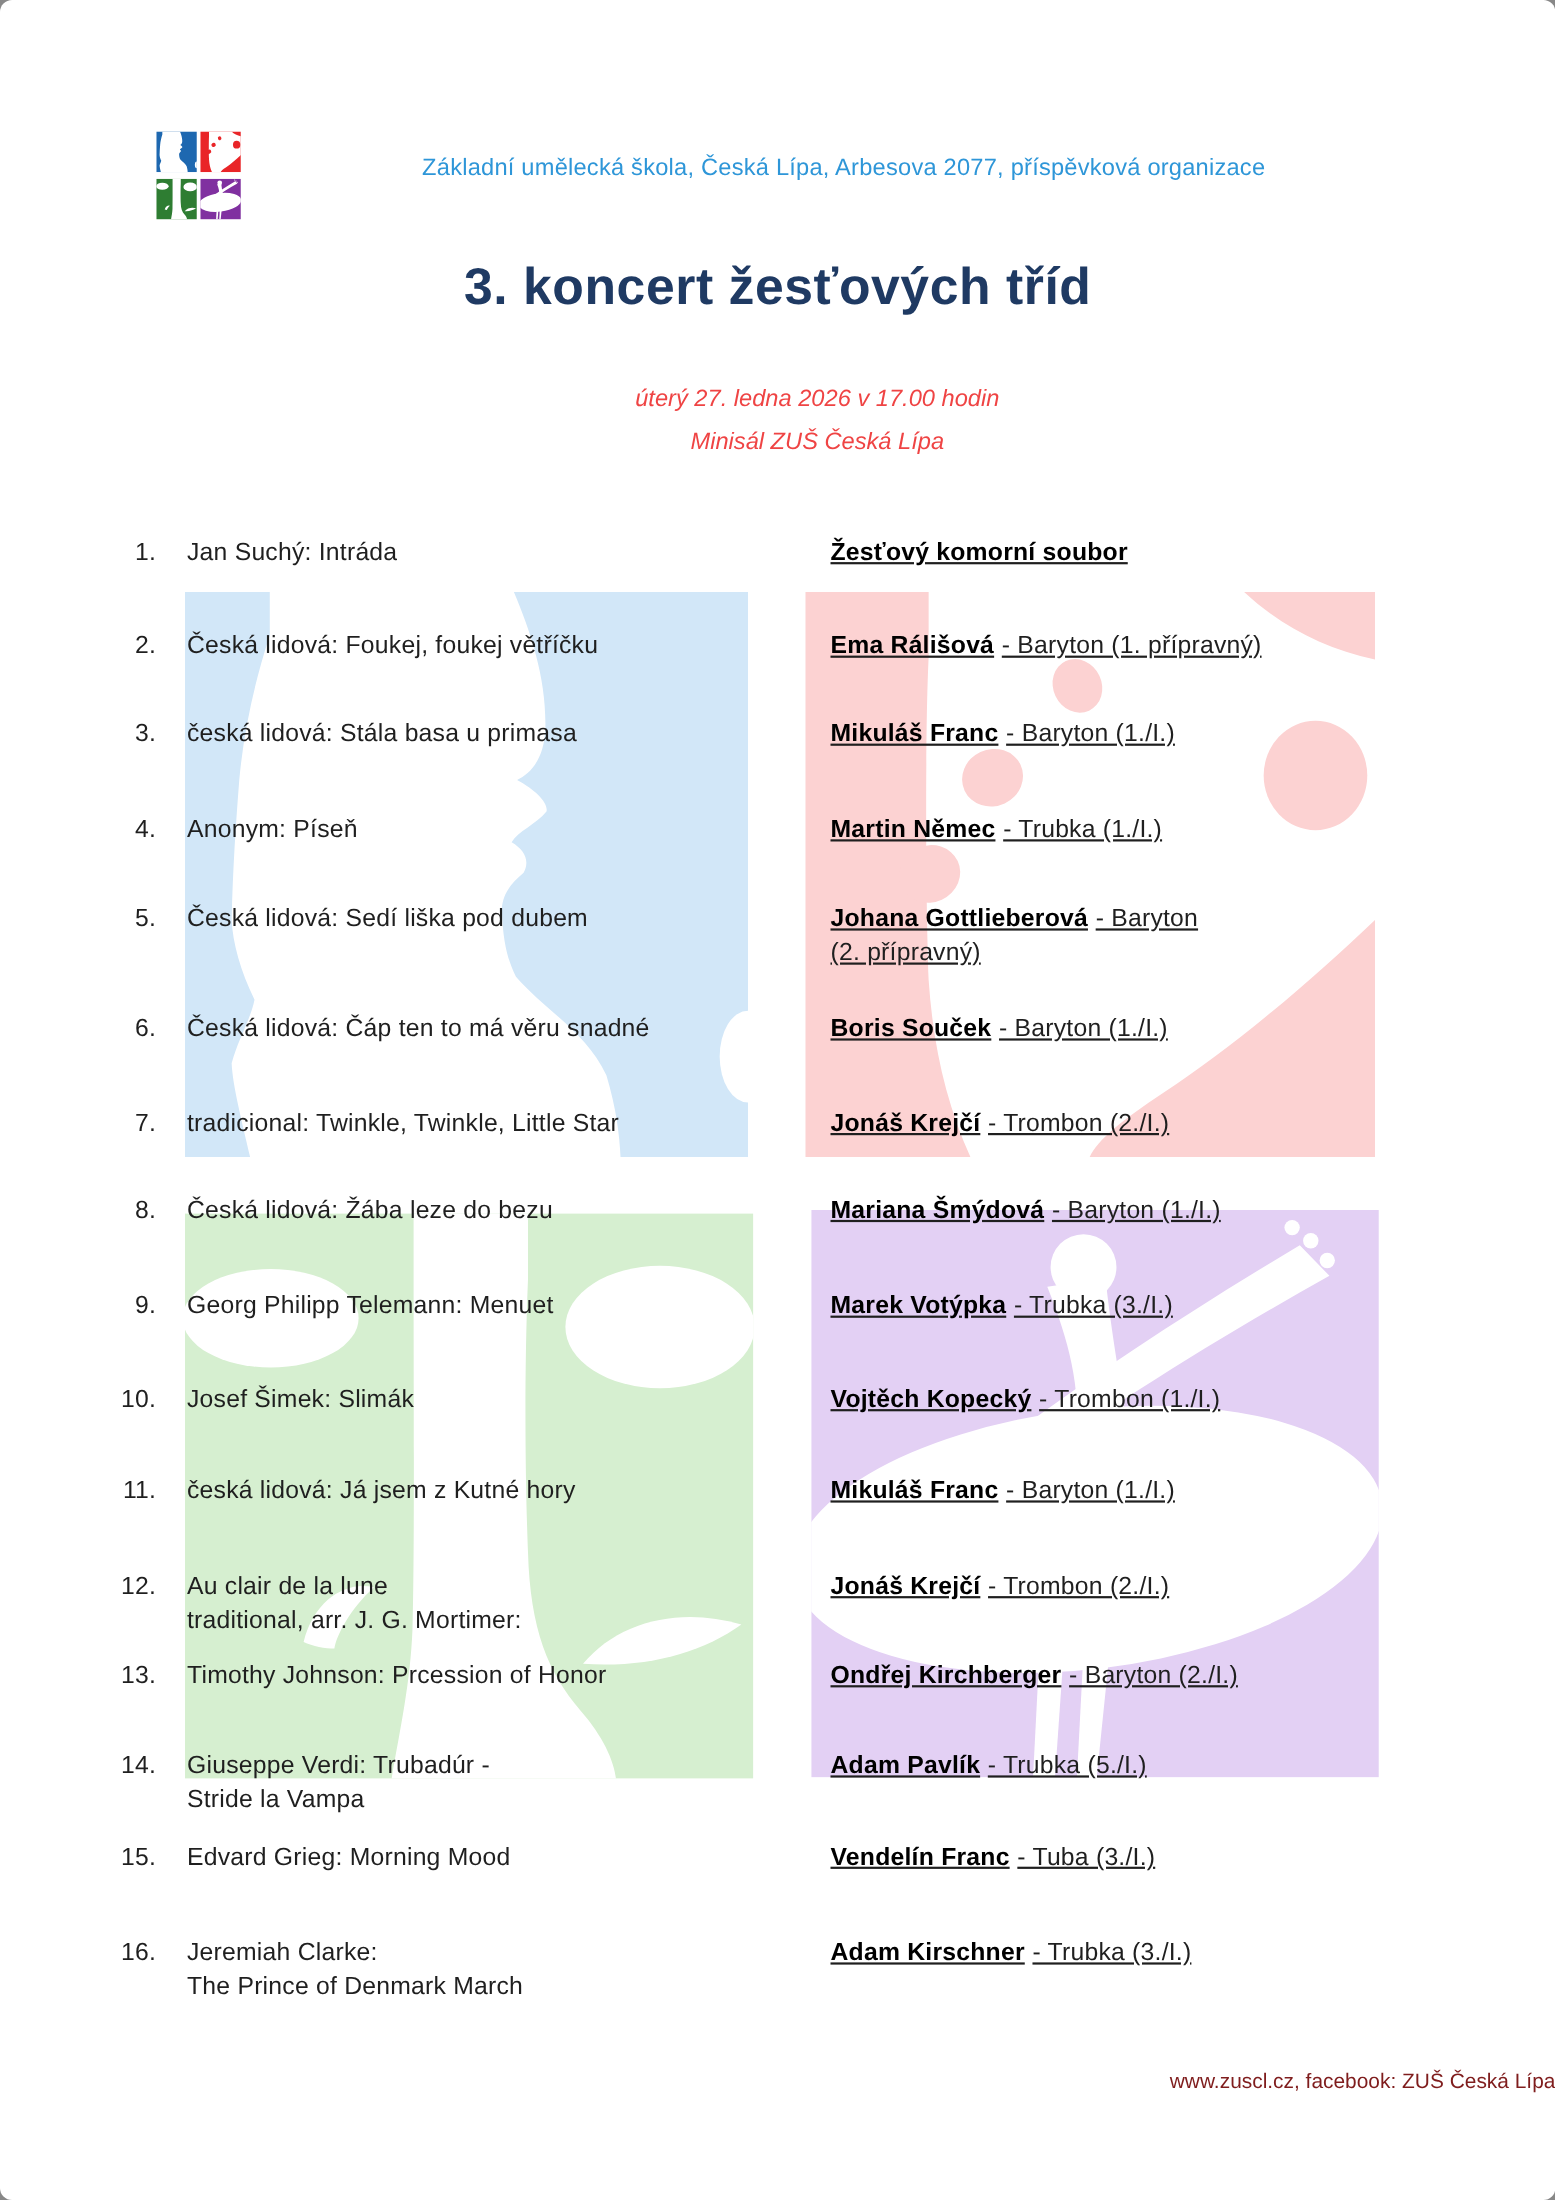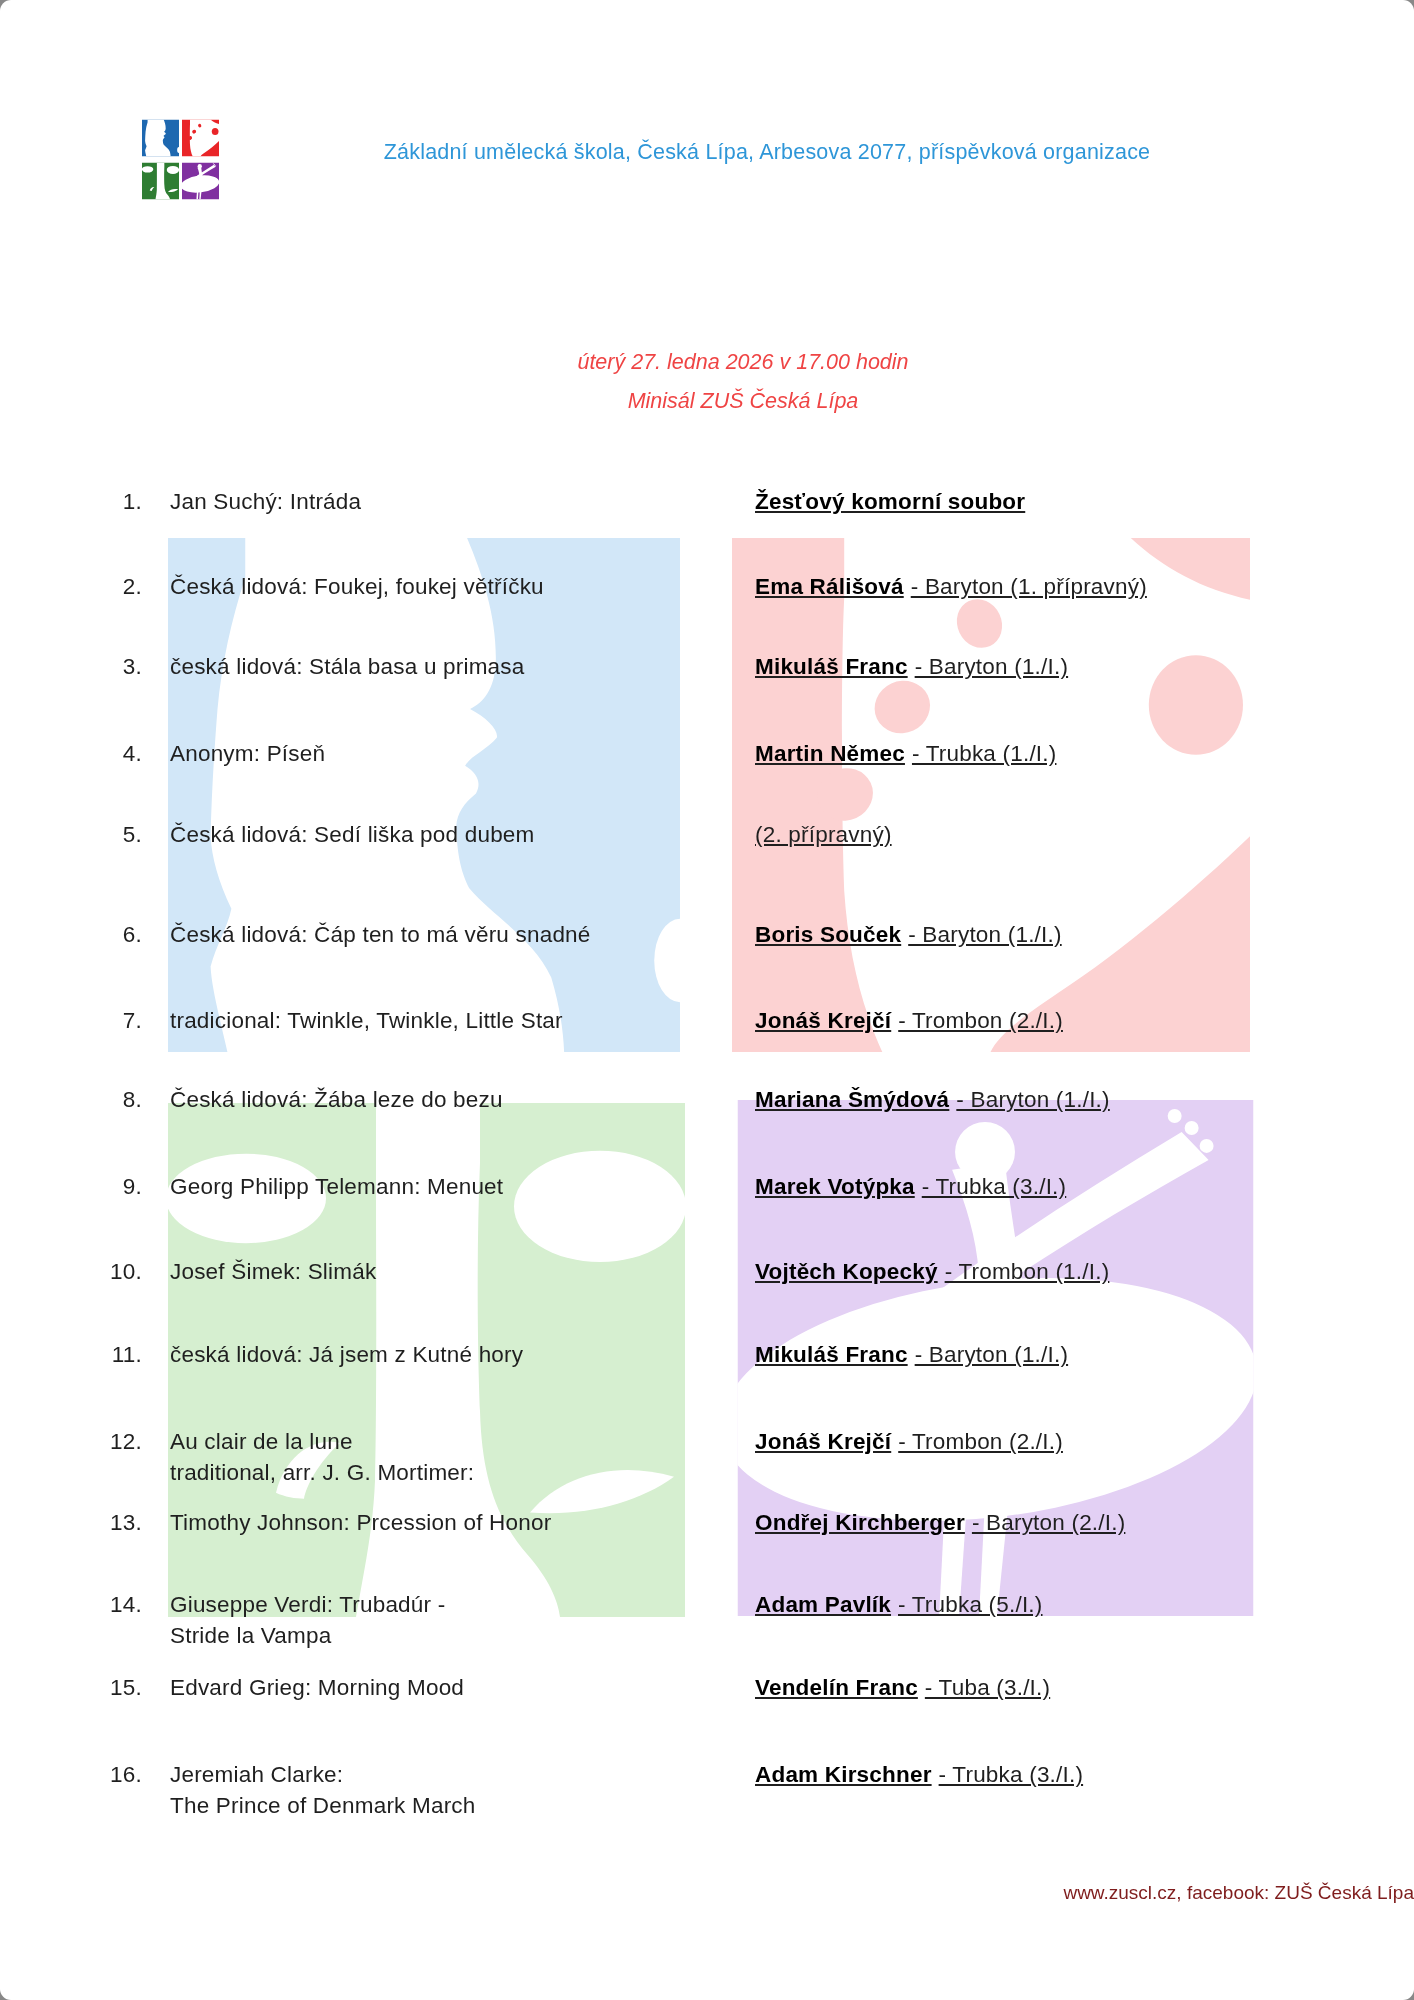--- a/index.html
+++ b/index.html
@@ -115,20 +115,21 @@
       </svg>
     <svg class="q-green" viewBox="0 0 517 517">
         <use href="#q-drama"></use>
       </svg>
     <svg class="q-purple" viewBox="0 0 517 517">
         <use href="#q-dance"></use>
       </svg>
   </div>
 
   <div class="school-line">Základní umělecká škola, Česká Lípa, Arbesova 2077, příspěvková organizace</div>
+  <div class="doc-title">3. koncert žesťových tříd</div>
   <div class="date-line date-1">úterý 27. ledna 2026 v 17.00 hodin</div>
   <div class="date-line date-2">Minisál ZUŠ Česká Lípa</div>
 
   <div class="row" style="top:486px">
     <span class="num">1.</span>
     <div class="piece">
         <span class="l">Jan Suchý: Intráda</span>
         <span class="l"></span>
       </div>
     <div class="perf">
@@ -169,20 +170,21 @@
         <span class="l"></span>
       </div>
   </div>
   <div class="row" style="top:819px">
     <span class="num">5.</span>
     <div class="piece">
         <span class="l">Česká lidová: Sedí liška pod dubem</span>
         <span class="l"></span>
       </div>
     <div class="perf">
+        <span class="l"><b class="pname">Johana Gottlieberová</b><span class="pdetail">- Baryton</span></span>
         <span class="l">(2. přípravný)</span>
       </div>
   </div>
   <div class="row" style="top:919px">
     <span class="num">6.</span>
     <div class="piece">
         <span class="l">Česká lidová: Čáp ten to má věru snadné</span>
         <span class="l"></span>
       </div>
     <div class="perf">

